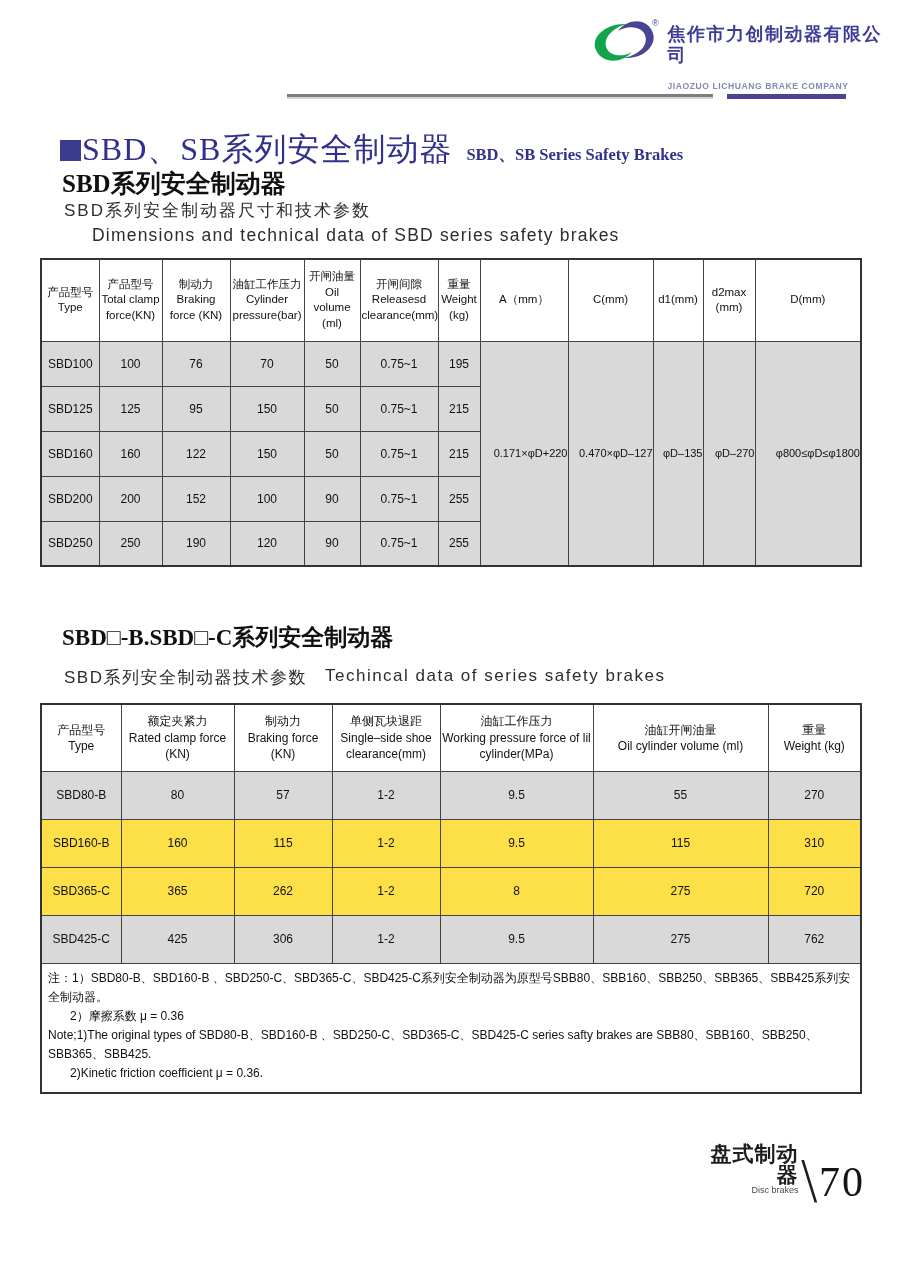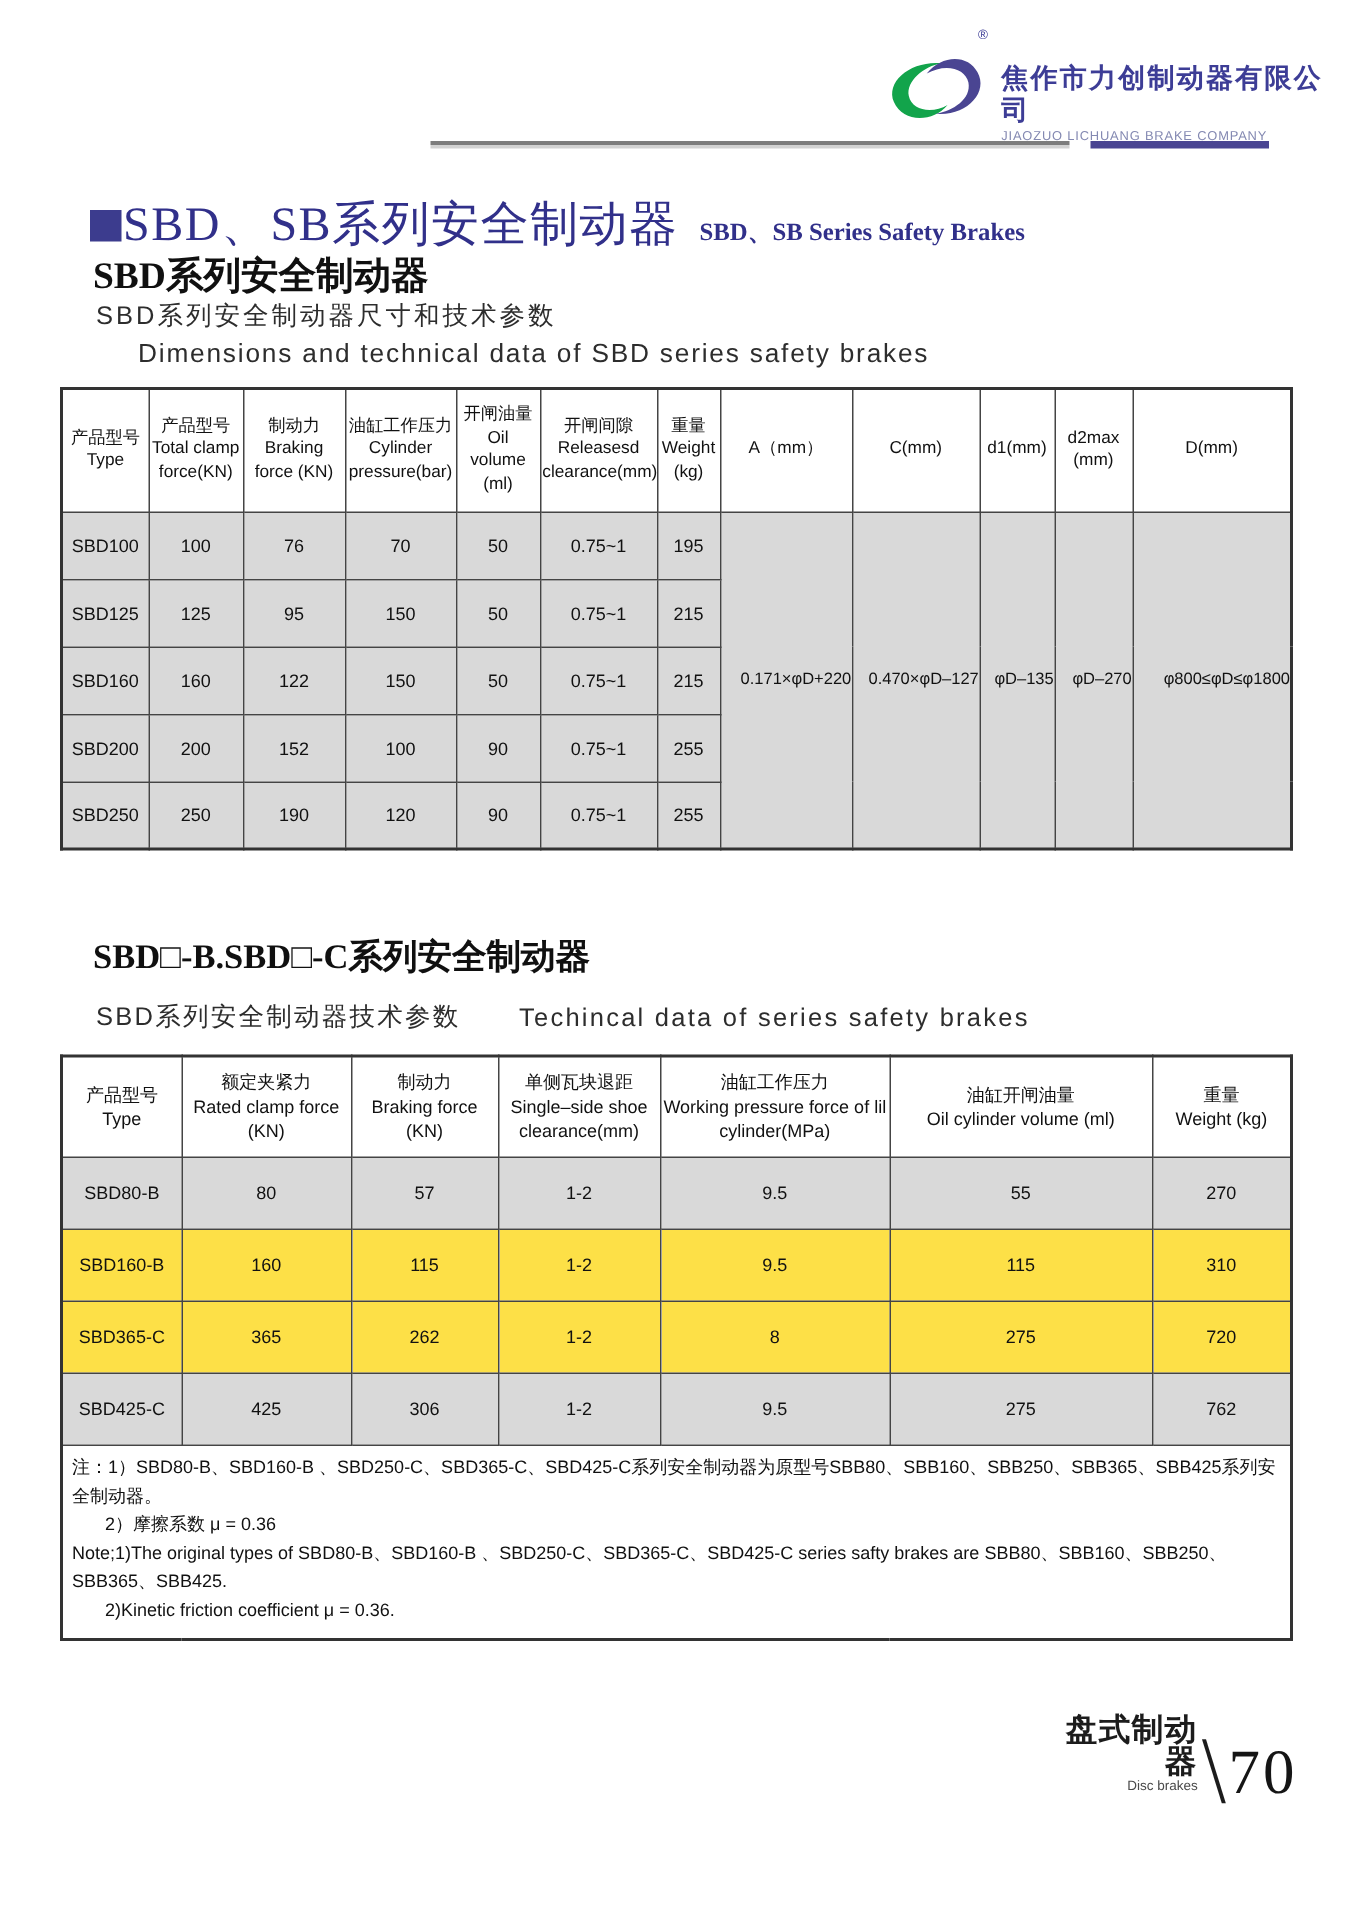--- a/index.html
+++ b/index.html
@@ -1,25 +1,25 @@
 <!DOCTYPE html>
 <html><head>
 <meta charset="utf-8">
 <style>
   * { margin:0; padding:0; box-sizing:border-box; }
   html,body { background:#ffffff; }
   body { font-family:"Liberation Sans", sans-serif; color:#1a1a1a; }
   .page { position:relative; width:900px; height:1273px; background:#fff; overflow:hidden; }
 
   
-  .header-logo { position:absolute; top:30px; left:588px; display:flex; align-items:flex-start; }
+  .header-logo { position:absolute; top:12px; left:588px; display:flex; align-items:flex-start; }
   .logo-mark { width:74px; height:58px; margin-right:6px; }
   .company { padding-top:12px; }
   .company-cn { font-size:18px; font-weight:bold; color:#3d3d96; letter-spacing:1.5px; line-height:1.15; }
-  .company-en { font-size:8.6px; color:#8489b2; letter-spacing:0.55px; margin-top:2px; }
+  .company-en { font-size:8.6px; color:#8489b2; letter-spacing:0.55px; margin-top:16px;font-weight:bold; }
   .reg-mark { position:absolute; top:18px; left:652px; font-size:9px; color:#3d3d96; }
   .rule-gray   { position:absolute; top:94px; left:287px; width:426px; height:5px;
                  background:linear-gradient(#7d7d7d 55%, #d2d2d2 55%); }
   .rule-purple { position:absolute; top:94px; left:727px; width:119px; height:5px; background:#4a4592; }
 
   
   .main-title { position:absolute; top:128px; left:60px; display:flex; align-items:baseline; }
   .title-square { width:21px; height:21px; background:#3c3c8e; align-self:center; margin-right:1px; }
   .title-cn { font-family:"Liberation Serif", serif; font-weight:normal; font-size:32px; color:#31308a; letter-spacing:1px;text-align:center; }
   .title-en { font-family:"Liberation Serif", serif; font-weight:bold; font-size:16.5px; color:#31308a; margin-left:14px; }
@@ -188,21 +188,21 @@
           <td class="shade">190</td>
           <td class="shade">120</td>
           <td class="shade">90</td>
           <td class="shade">0.75~1</td>
           <td class="shade">255</td>
         </tr>
       </tbody>
   </table>
 
   <div class="sub1" style="top:622px; font-size:23px;">SBD□-B.SBD□-C系列安全制动器</div>
-  <div class="sub2" style="top:666px; letter-spacing:1.5px; display:flex; gap:39px;align-items:flex-end;">
+  <div class="sub2" style="top:666px; letter-spacing:1.5px; display:flex; gap:18px;">
     <span>SBD系列安全制动器技术参数</span>
     <span>Techincal data of series safety brakes</span>
   </div>
 
   <table class="dtable" id="table2">
     <colgroup>
       <col style="width:80px">
         <col style="width:113px">
         <col style="width:98px">
         <col style="width:108px">

